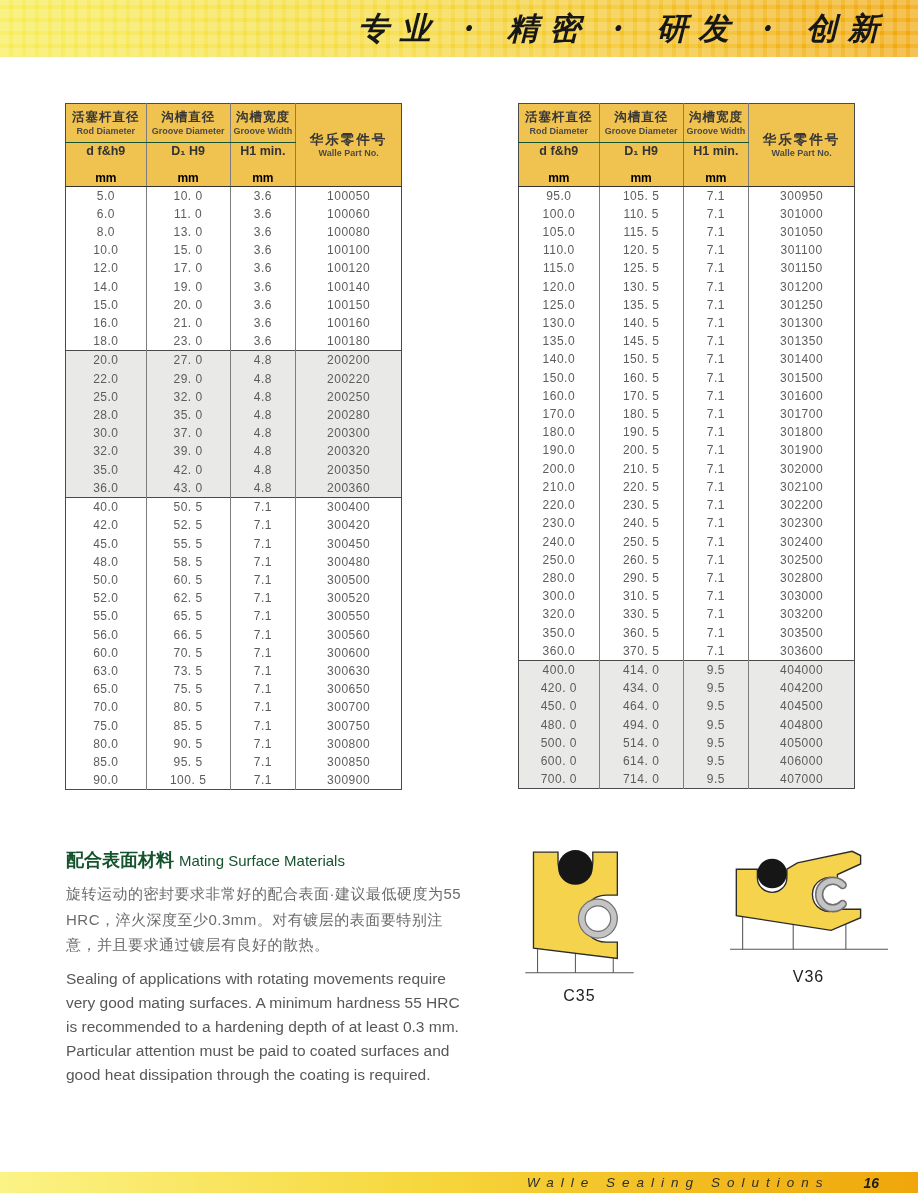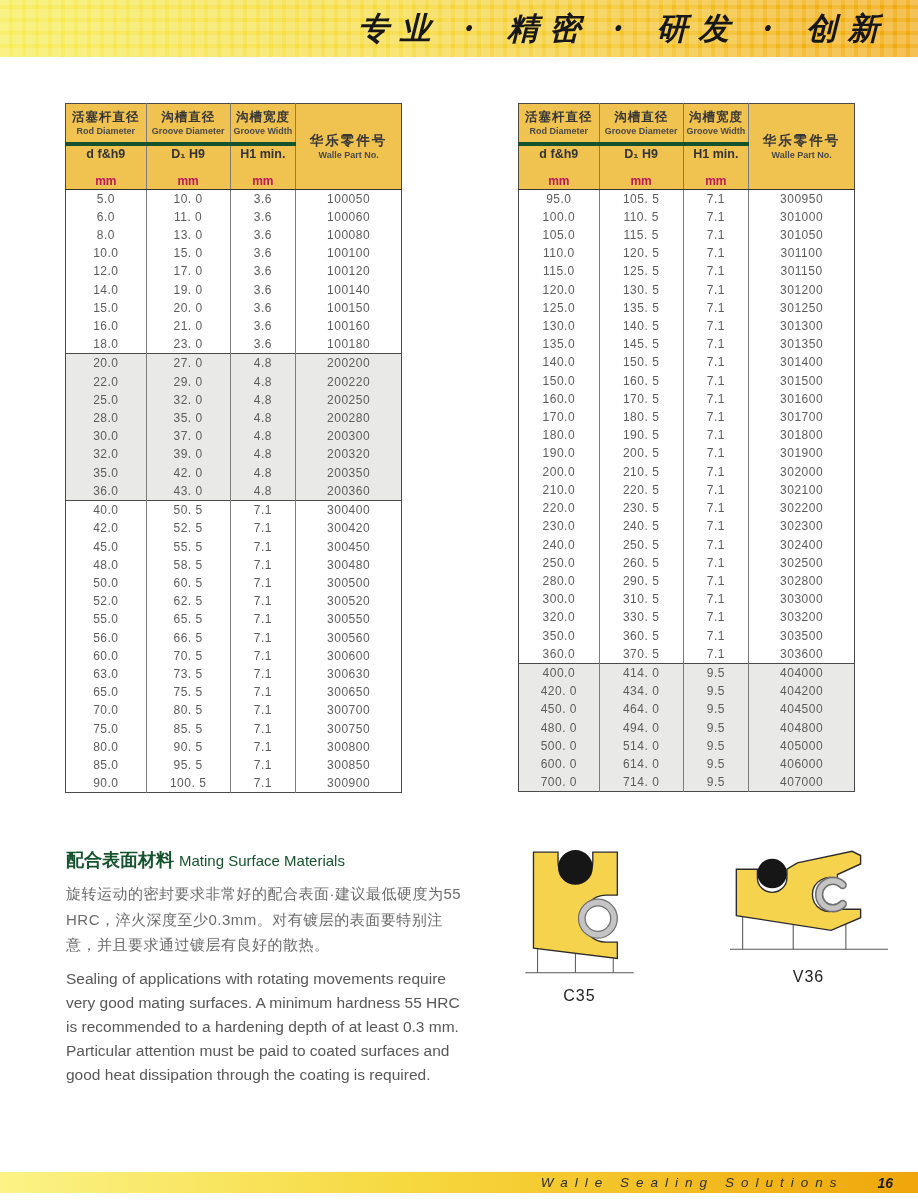--- a/index.html
+++ b/index.html
@@ -21,28 +21,28 @@
   .t-en{font-size:14px;font-weight:normal;}
   sup.t-reg{font-size:8px;color:#d93a32;}
 
   
   table.spec{position:absolute;top:103px;border-collapse:collapse;table-layout:fixed;
     width:337px;background:#fff;font-size:12px;color:#5c5c5c;border:1.6px solid #4a4a4a;}
   table.spec.left{left:65px;}  table.spec.right{left:518px;}
   table.spec th, table.spec td{border-left:1px solid #7d7d7d;text-align:center;padding:0;}
   table.spec th:first-child, table.spec td:first-child{border-left:none;}
   table.spec th{background:#f0c24f;}
-  th.h-top{height:38px;vertical-align:middle;border-bottom:4px solid #14532d;}
+  th.h-top{height:38px;vertical-align:middle;border-bottom:1px solid #14532d;}
   th.h-sub{height:40px;vertical-align:middle;border-bottom:1.6px solid #333;}
   th.h-part{border-bottom:1.6px solid #333;vertical-align:middle;}
   .hz{font-size:12.5px;font-weight:bold;color:#363636;letter-spacing:1px;line-height:1.3;}
   .he{font-size:9px;color:#4a4a4a;line-height:1.2;}
   .h-part .hz{font-size:13.5px;letter-spacing:2px;}
   .hs1{font-size:12.5px;color:#333;line-height:1.3;}
-  .hs2{font-size:12px;color:#be185d;line-height:1.2;margin-top:12px;}
+  .hs2{font-size:12px;color:#000000;line-height:1.2;margin-top:12px;}
   table.spec td{height:18.2px;line-height:18.2px;font-size:12px;letter-spacing:.5px;}
   tr.gstart td{border-top:1.6px solid #4a4a4a;}
   tr.shade td{background:#e9e9e8;}
 
   
   .mating{position:absolute;left:66px;top:848px;width:398px;}
   .mating h2{margin:0;font-size:18px;color:#d93a32;font-weight:bold;}
   .mating h2 .m-en{font-size:15px;font-weight:normal;}
   .mating p{margin:9px 0 0 0;}
   .mating .zh{font-size:15px;color:#6b6b6b;line-height:1.7;letter-spacing:.5px;}
@@ -57,21 +57,21 @@
   .seal-ball{fill:#161616;}
   .spring-out{fill:none;stroke:#6f6f6f;stroke-width:8;stroke-linecap:round;}
   .spring-in{fill:none;stroke:#c4c4c4;stroke-width:5;stroke-linecap:round;}
   .ring-out{fill:#c4c4c4;stroke:#6f6f6f;stroke-width:1.2;}
   .ring-in{fill:#ffffff;stroke:#6f6f6f;stroke-width:1.2;}
   .gline{stroke:#555;stroke-width:1;}
 
   
   .footbar{position:absolute;left:0;top:1172px;width:918px;height:21px;box-sizing:border-box;
     background:linear-gradient(90deg,#fbf386 0%,#f6d83e 45%,#efa60a 100%);
-    display:flex;align-items:center;justify-content:flex-end;padding-right:25px;}
+    display:flex;align-items:center;justify-content:flex-end;padding-right:39px;}
   .foot-brand{font-size:13.5px;font-style:italic;color:#2e2e2e;letter-spacing:7px;white-space:nowrap;}
   .foot-page{font-size:14px;font-style:italic;font-weight:bold;color:#1d1d1d;margin-left:34px;}
 </style>
 </head>
 <body>
 
 <div class="page">
 
   <header class="band">
     <div class="slogan">专业 · 精密 · 研发 · 创新</div>

